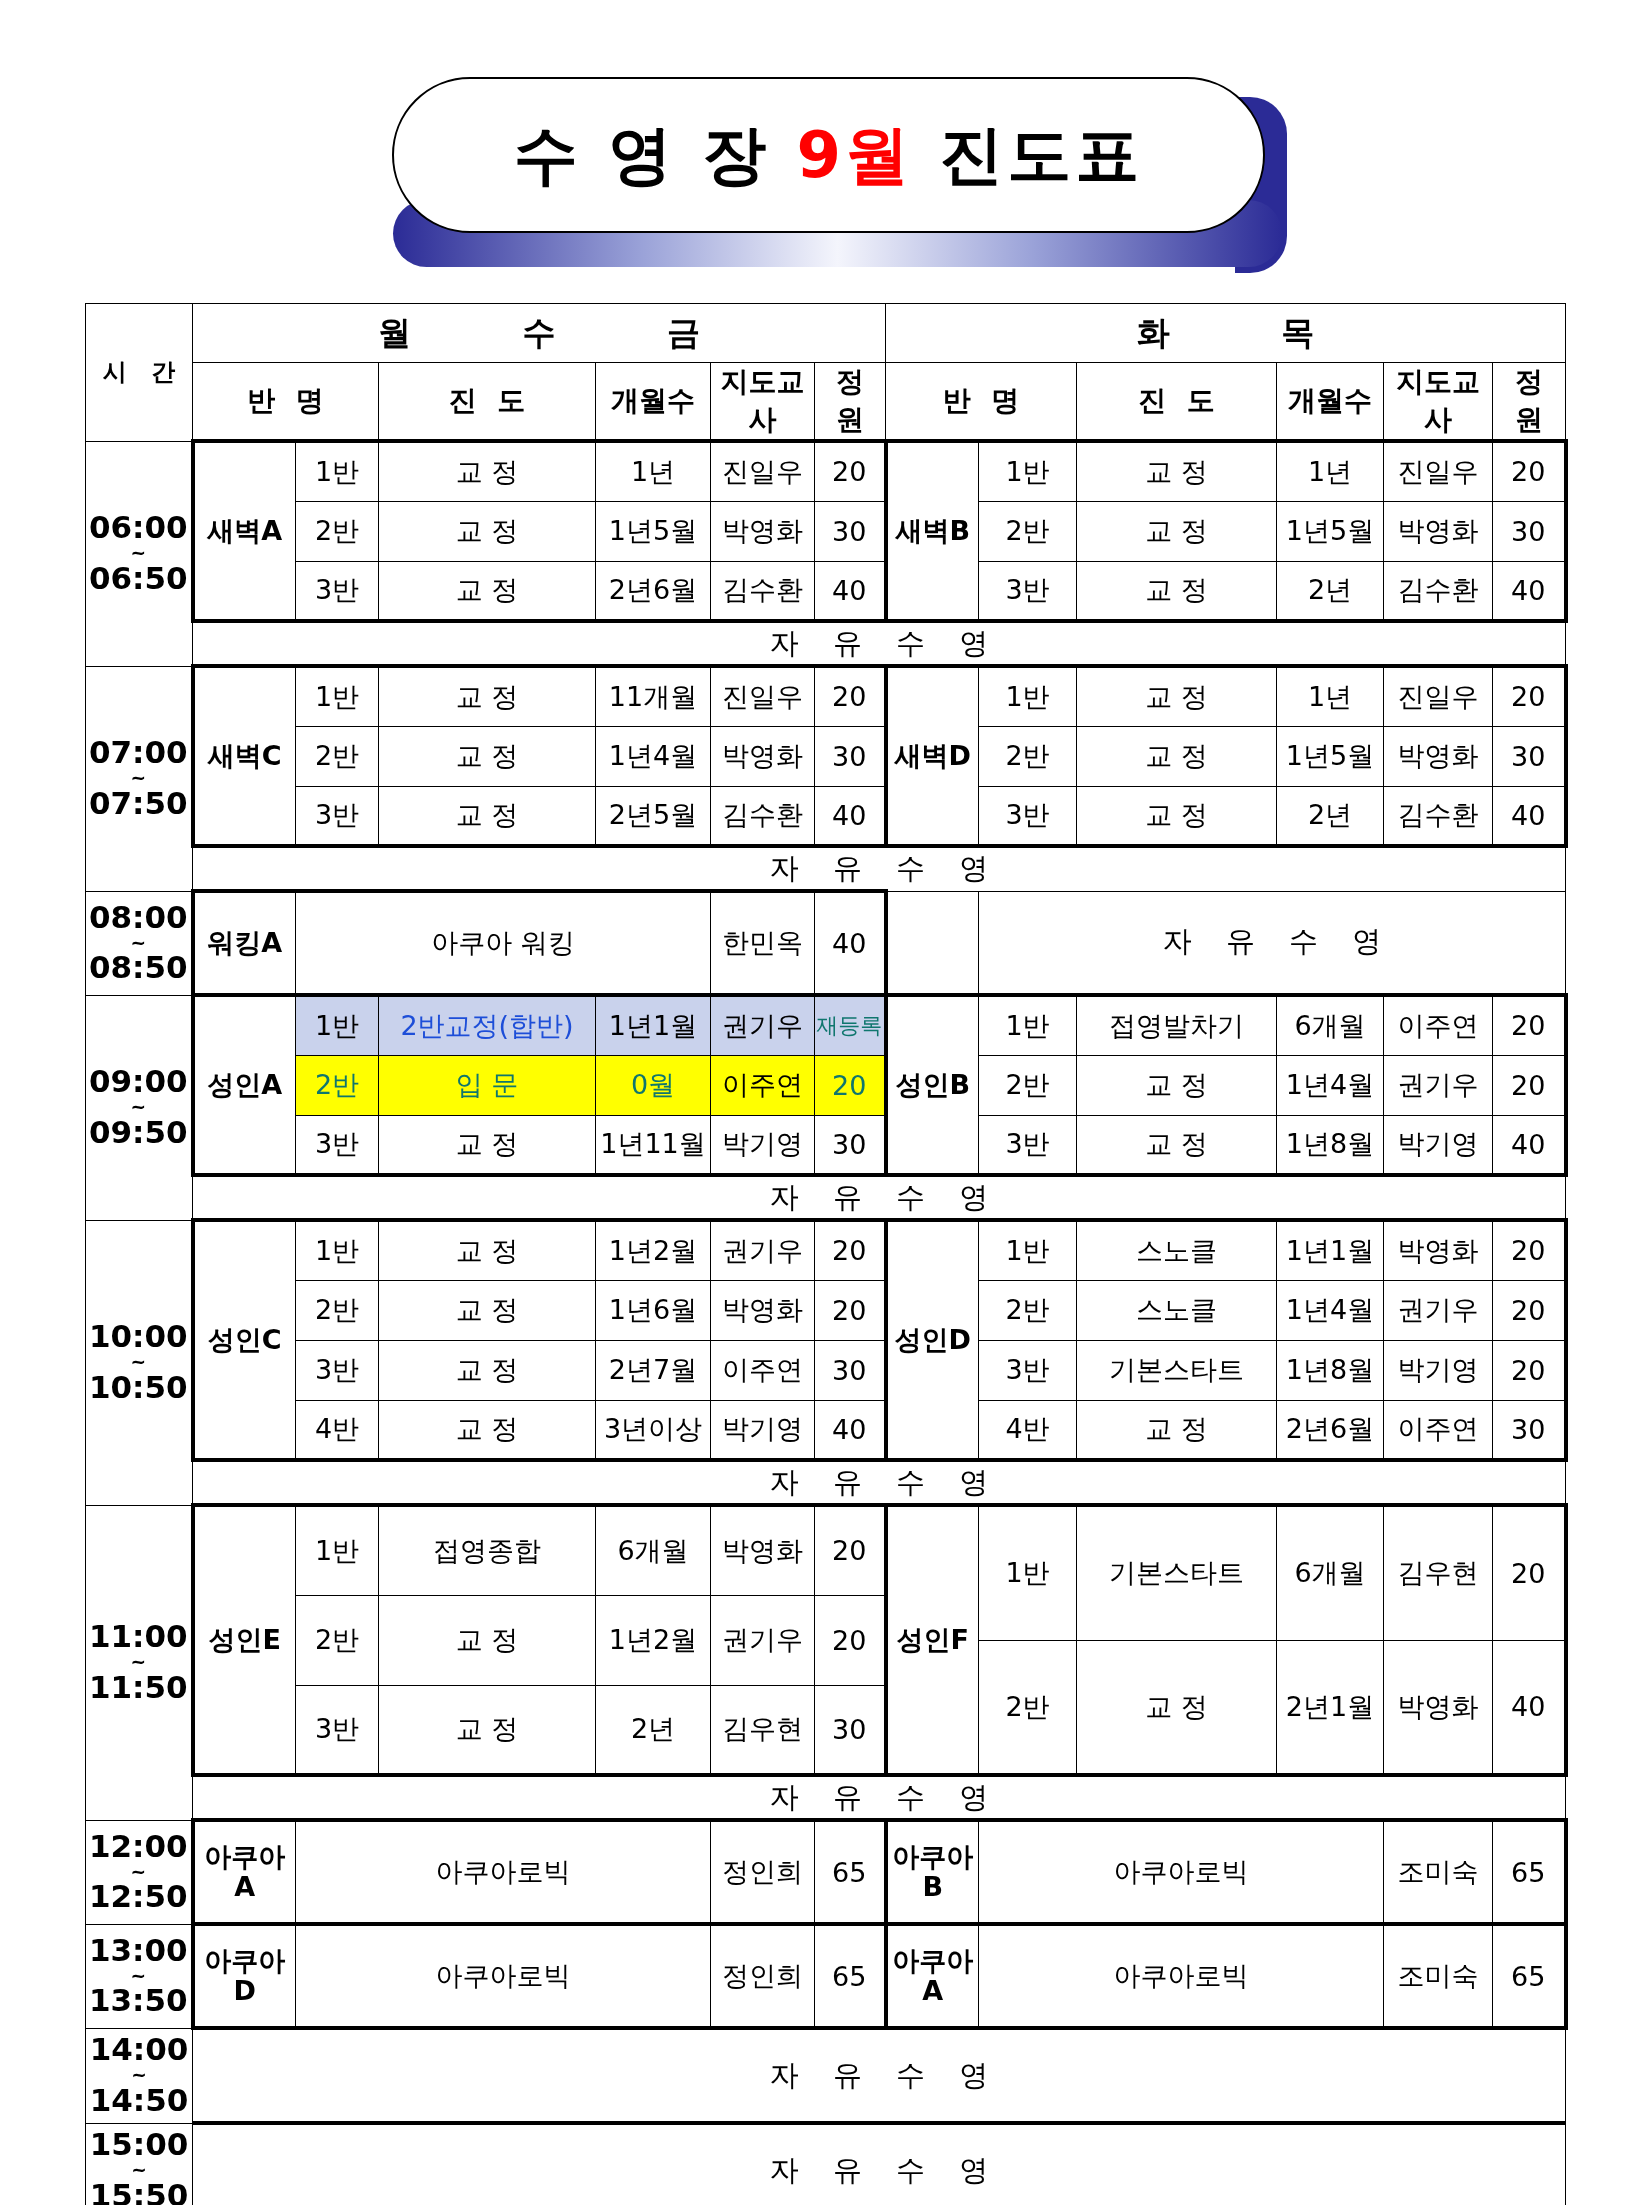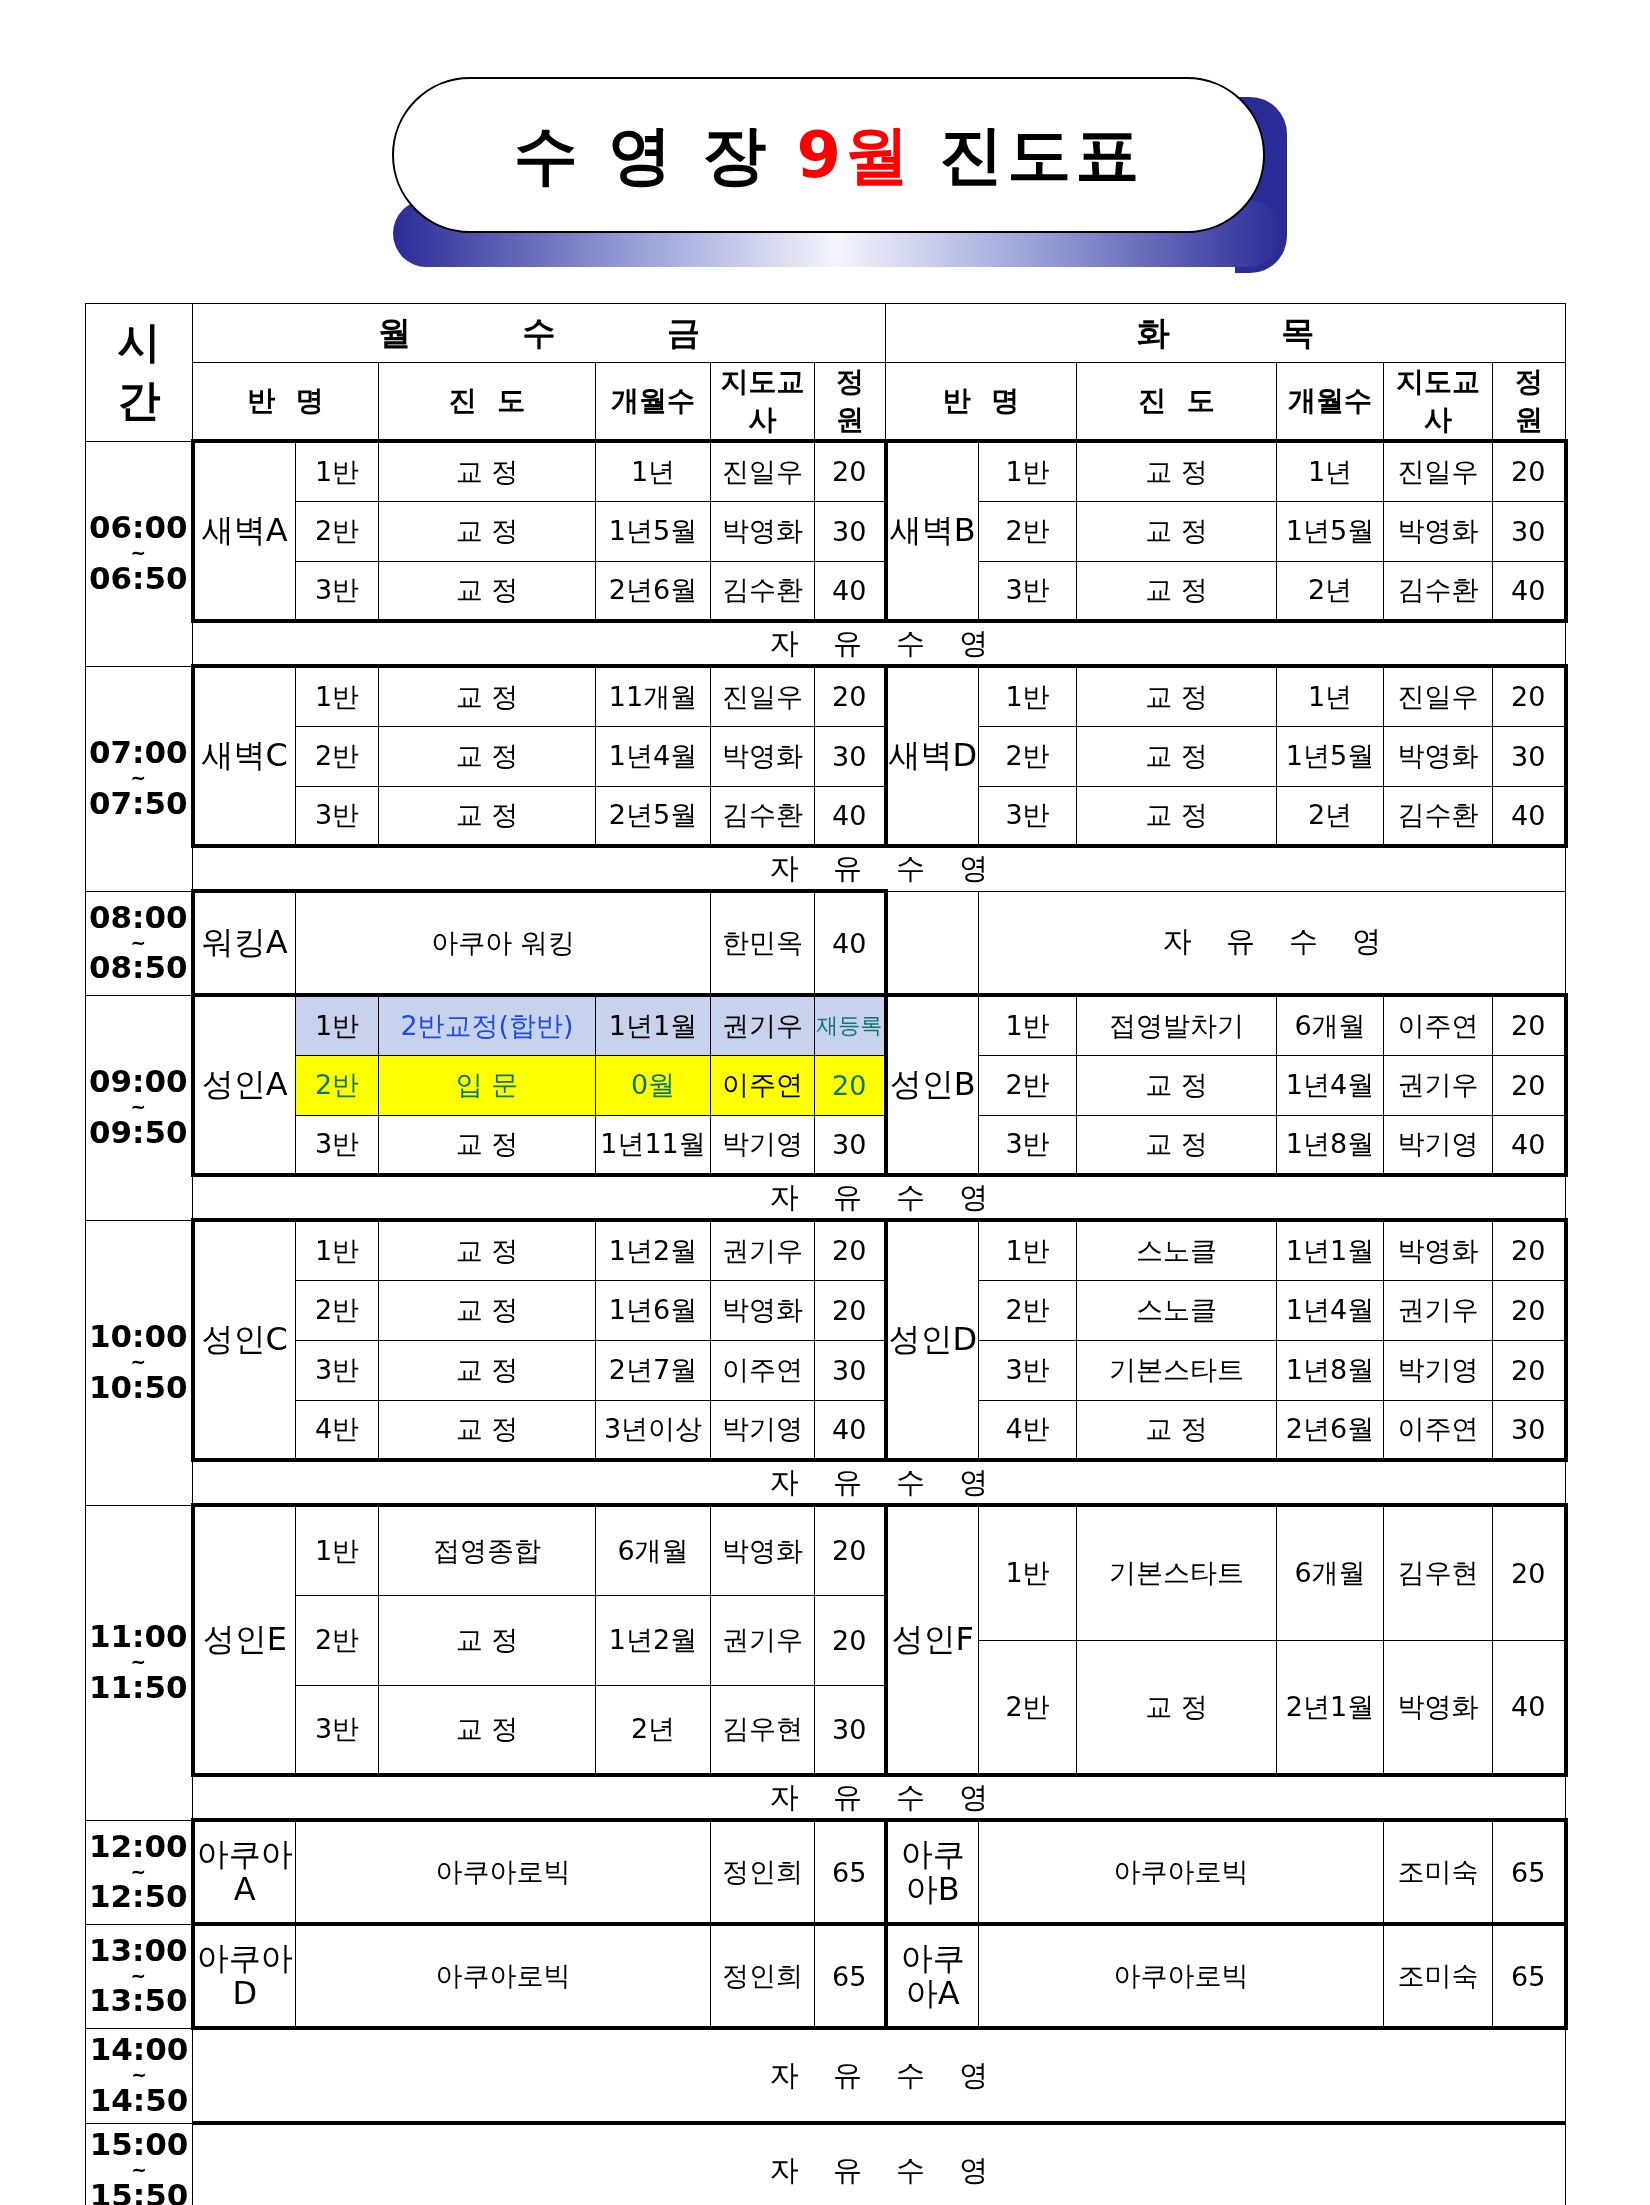--- a/index.html
+++ b/index.html
@@ -19,32 +19,32 @@
   .red{color:#ff0000;}
 
   
   .sched{position:absolute;left:85px;top:303px;}
   table{border-collapse:collapse;table-layout:fixed;width:1480px;}
   td,th{border:1.3px solid #000;text-align:center;vertical-align:middle;
         padding:0;font-size:27px;font-weight:normal;overflow:hidden;}
   thead tr.hr1{height:59px;}
   thead tr.hr2{height:75px;}
   th.days{font-size:33px;font-weight:bold;word-spacing:100px;margin-left:44px;}
-  th.timeh{font-size:43px;font-weight:bold;word-spacing:16px;}
+  th.timeh{font-size:24px;font-weight:bold;word-spacing:16px;}
   th.subhead{font-size:28px;font-weight:bold;word-spacing:10.7px;}
   tr.h-class{height:60px;}
   tr.h-virt{height:45px;}
   tr.h-fs{height:45px;}
   tr.h-single{height:104px;}
   tr.h-tall{height:95px;}
   .bt{border-top-width:4.7px;}
   .bb{border-bottom-width:4.7px;}
   .bl{border-left-width:4.7px;}
   .br{border-right-width:4.7px;}
-  td.group{font-weight:normal;font-size:32px;line-height:1.1;}
+  td.group{font-weight:bold;font-size:27px;line-height:1.1;}
   td.time-cell{font-weight:bold;margin-top:31px;}
   td.time-cell .t-line{font-size:31px;font-weight:bold;line-height:1.15;}
   td.time-cell .tilde{font-size:18.6px;font-weight:bold;line-height:0.8;}
   td.fs-cell{font-size:29px;word-spacing:25px;}
   .bg-lavender{background:#c9d2ec;}
   .bg-yellow{background:#ffff00;}
   .c-red{color:#0f766e;}
   .c-blue{color:#1d4ed8;}
   .small{font-size:22px;}
 </style>

